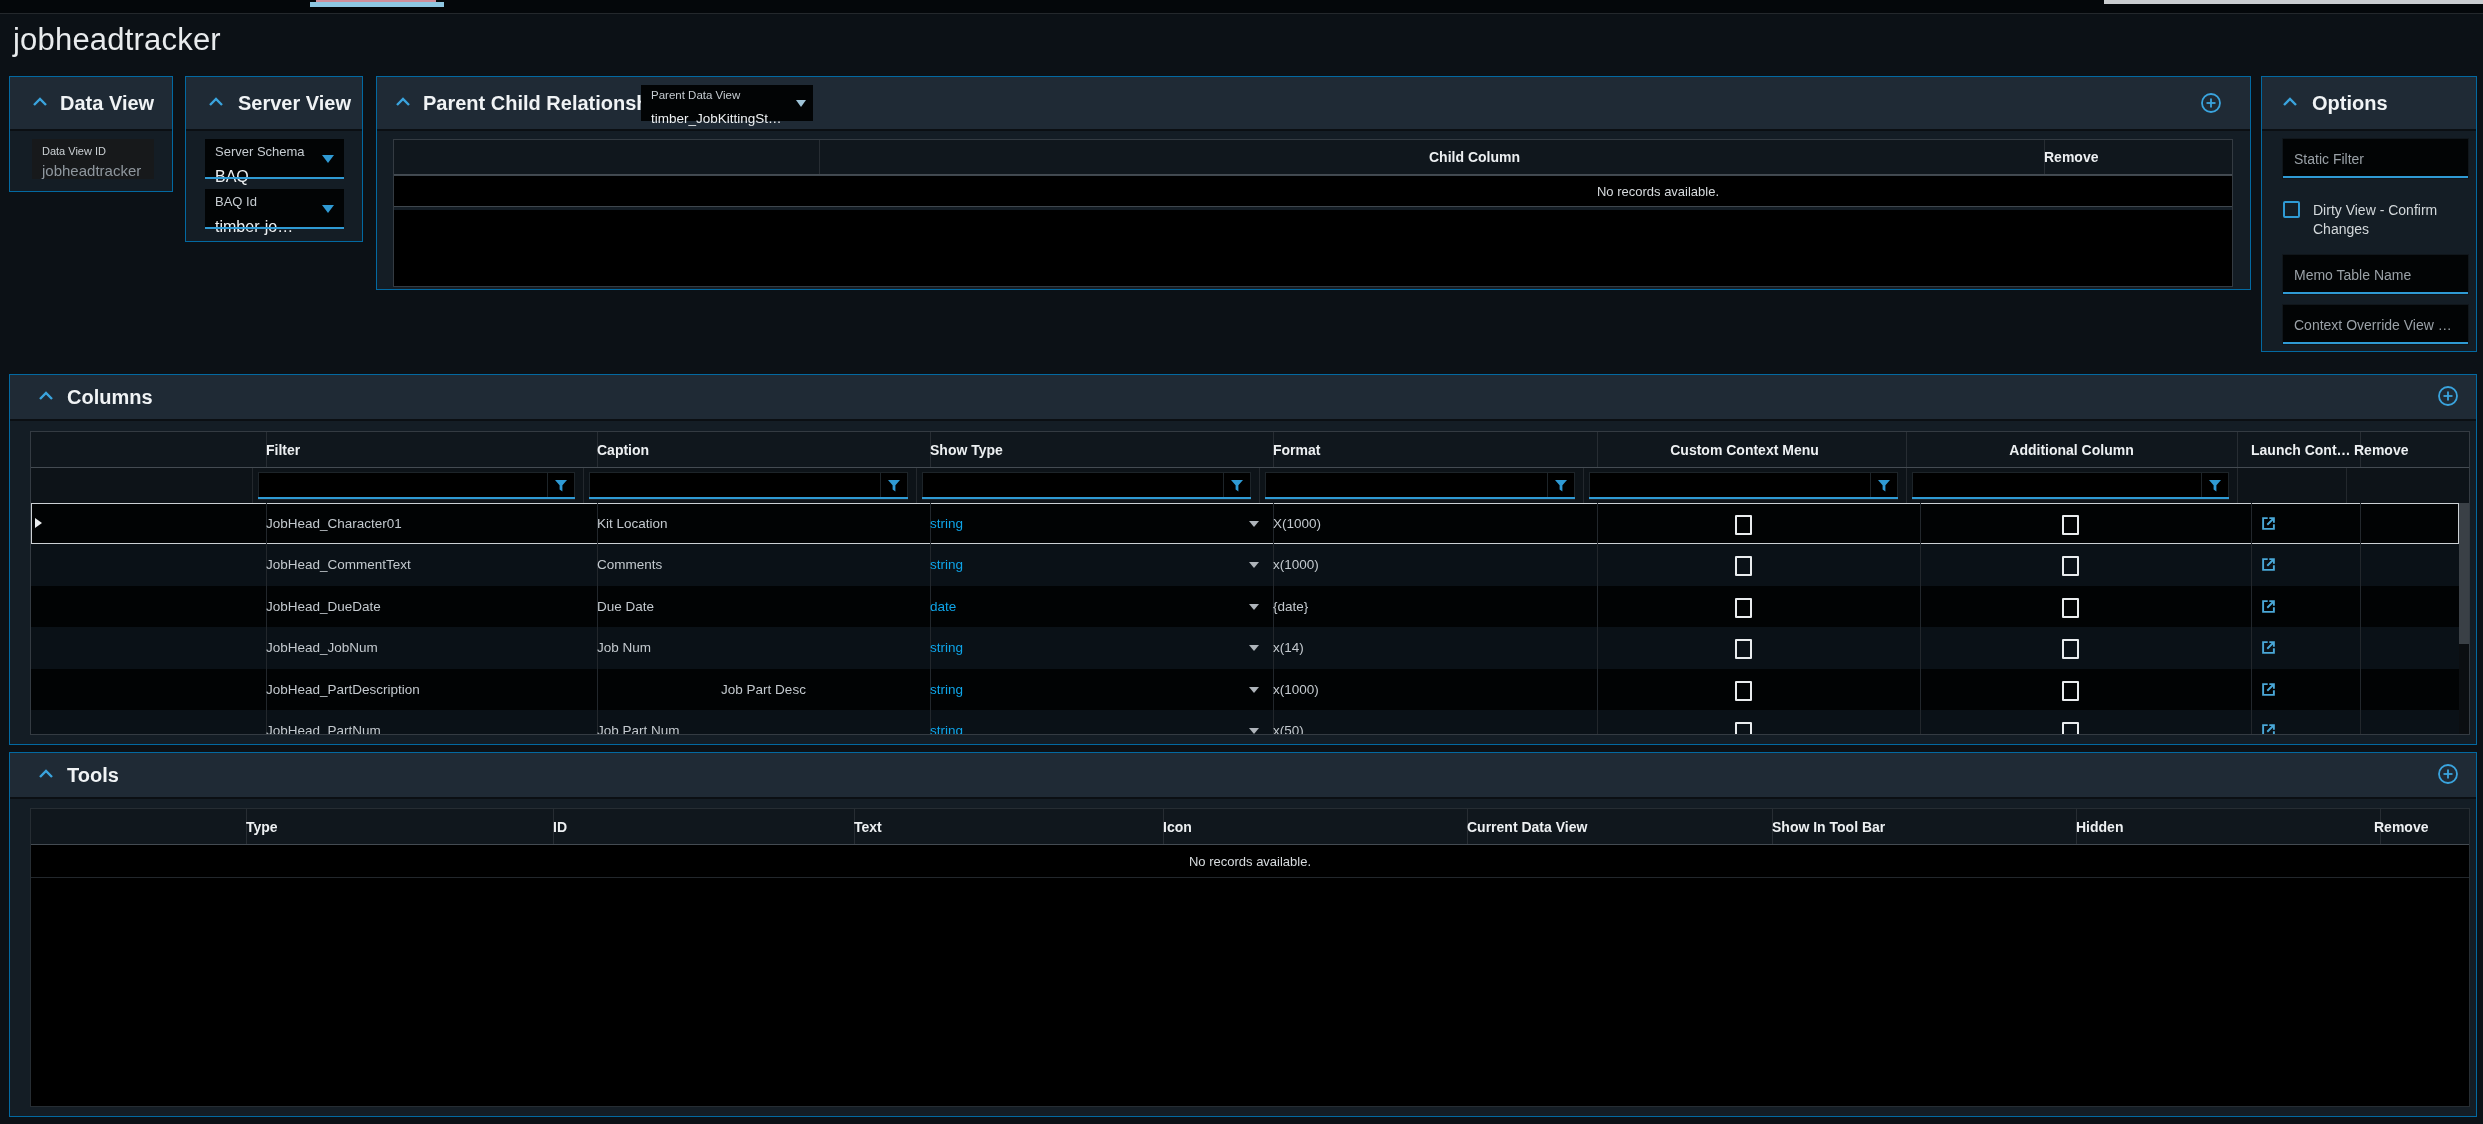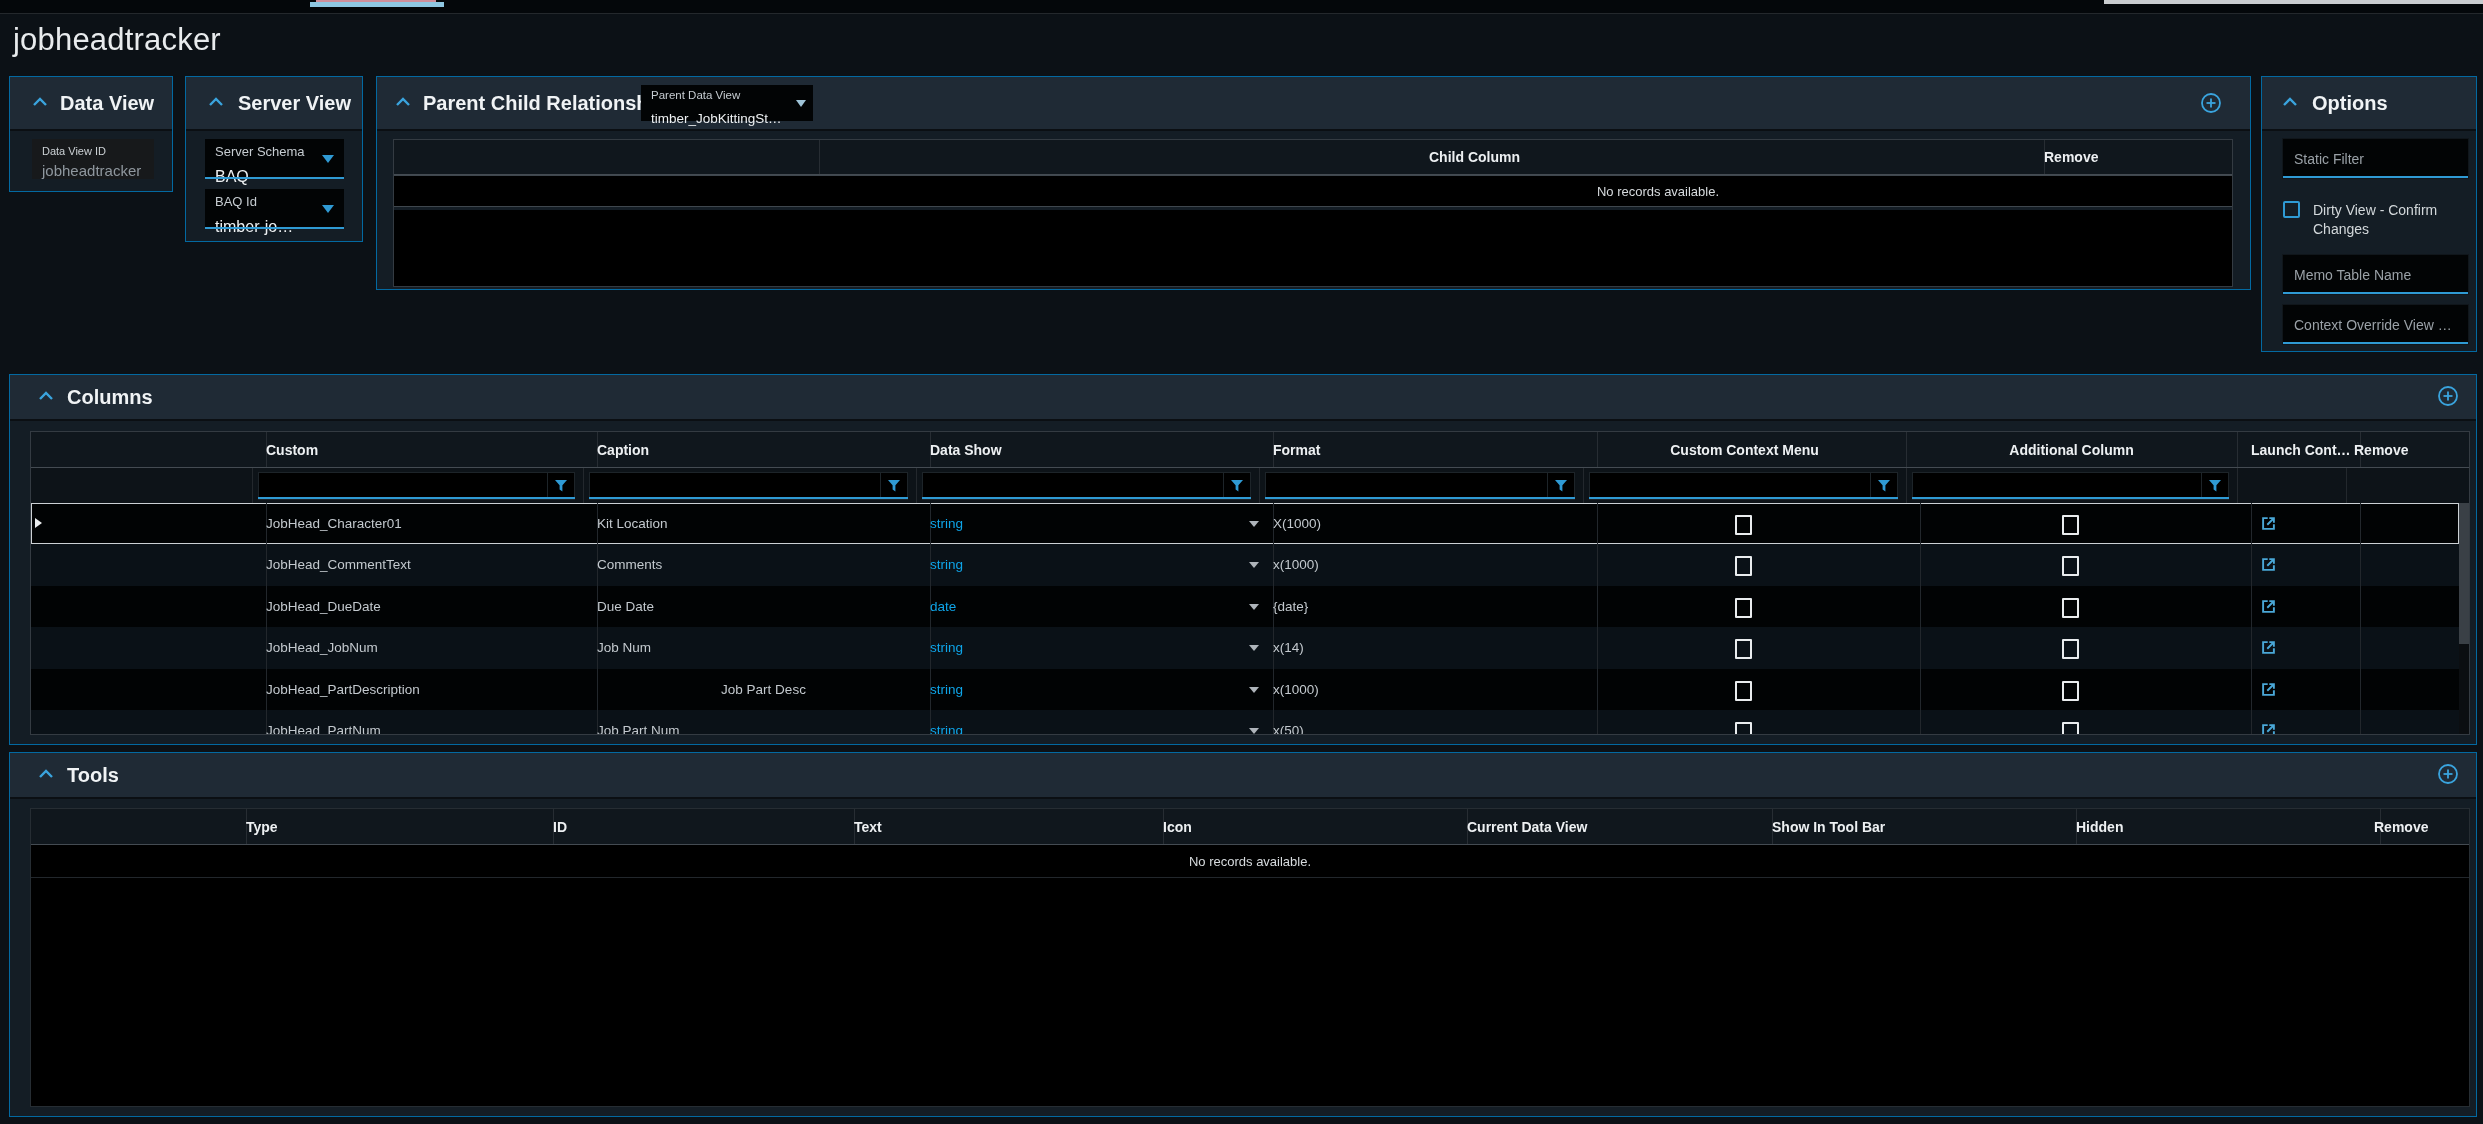--- a/index.html
+++ b/index.html
@@ -182,23 +182,23 @@
           <use href="#chevup"></use>
         </svg>
       <div class="phtitle" style="left:57px;top:11px;">Columns</div>
       <svg class="plusbtn" style="right:17px;top:10px;" viewBox="0 0 22 22">
           <use href="#plusc"></use>
         </svg>
     </div>
 
     <div class="abs ghrow" style="left:21px;top:57px;width:2438px;height:36px;">
       <div class="ghcell" style="left:0;width:221px;"></div>
-      <div class="ghcell" style="left:221px;width:331px;">Custom</div>
+      <div class="ghcell" style="left:221px;width:331px;">Filter</div>
       <div class="ghcell" style="left:552px;width:333px;">Caption</div>
-      <div class="ghcell" style="left:885px;width:343px;">Data Show</div>
+      <div class="ghcell" style="left:885px;width:343px;">Show Type</div>
       <div class="ghcell" style="left:1228px;width:324px;">Format</div>
       <div class="ghcell center" style="left:1552px;width:323px;">Custom Context Menu</div>
       <div class="ghcell center" style="left:1875px;width:331px;">Additional Column</div>
       <div class="ghcell" style="left:2206px;width:109px;">Launch Cont…</div>
       <div class="ghcell" style="left:2315px;width:123px;padding-left:8px;border-right:none;">Remove</div>
     </div>
 
     <div class="abs" style="left:21px;top:93px;width:2438px;height:35px;background:#0d1318;">
       <div class="fcell" style="left:0;width:221px;"></div>
       <div class="fcell" style="left:221px;width:331px;">

